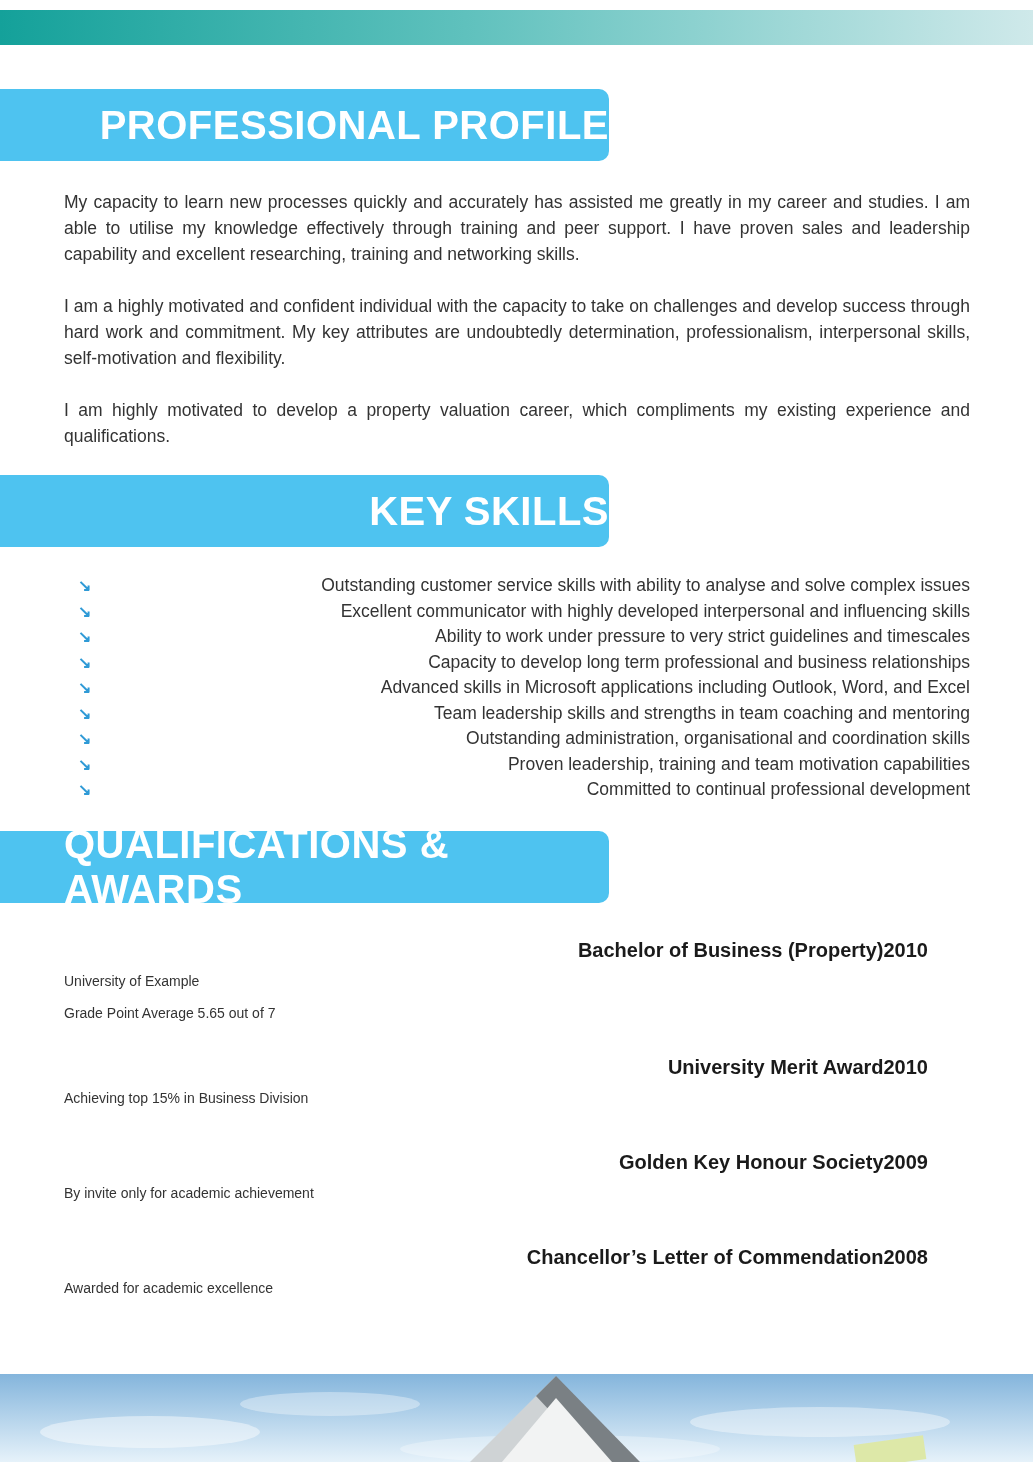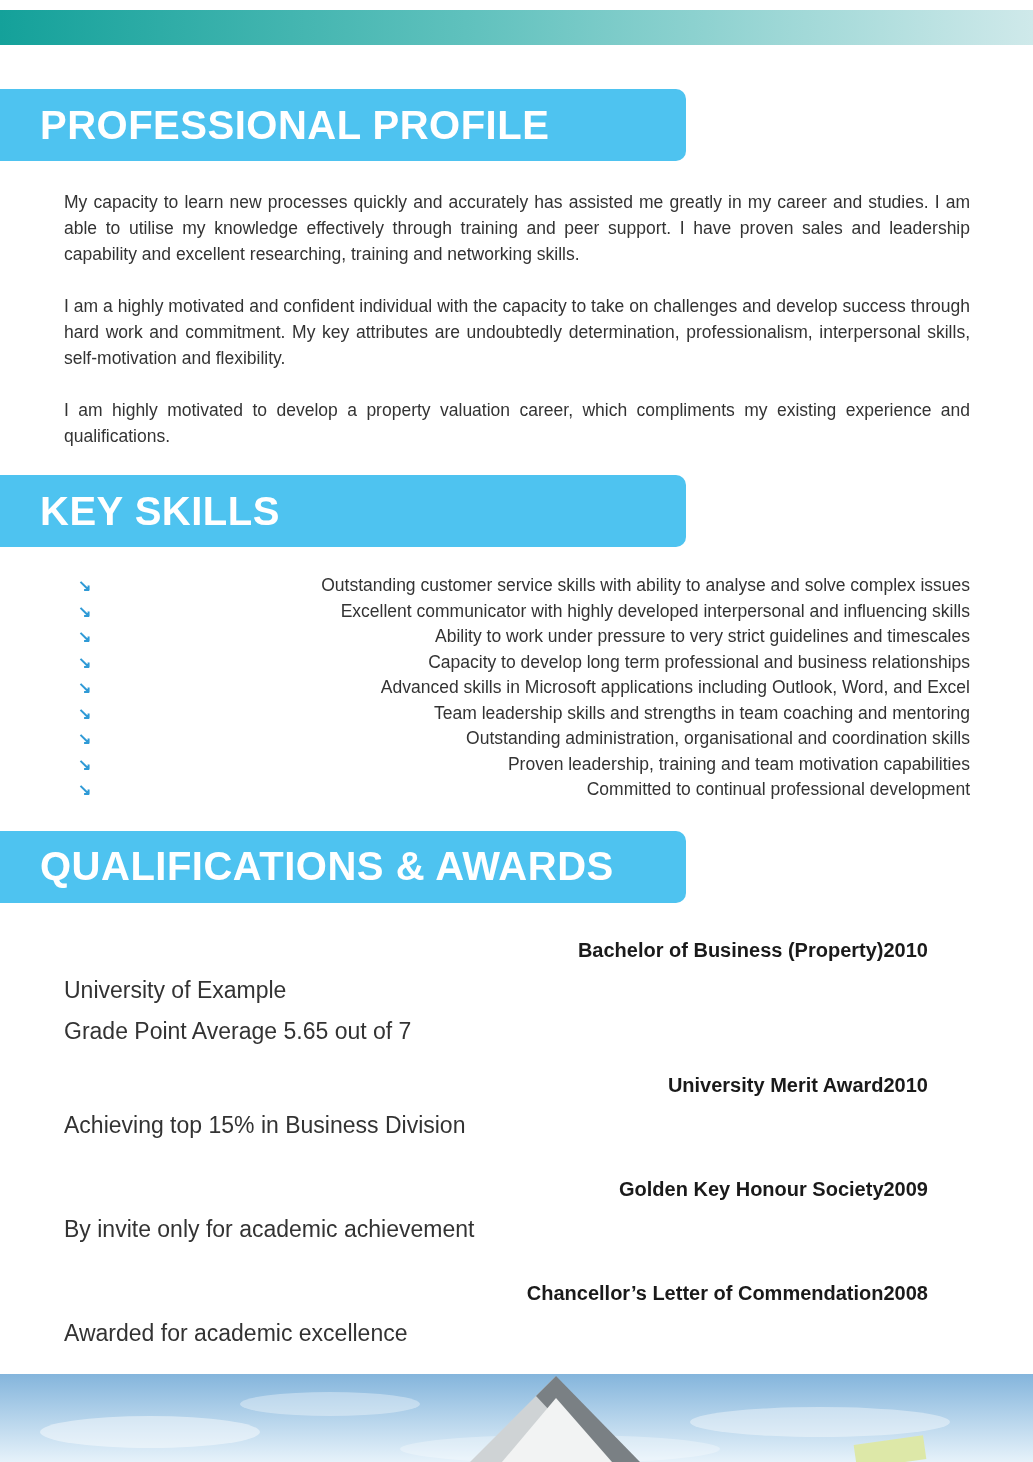--- a/index.html
+++ b/index.html
@@ -13,28 +13,29 @@
   }
   
   .top-strip{
     margin-top:10px;
     height:35px;
     width:100%;
     background:linear-gradient(90deg, var(--teal-left,#14a19a) 0%, #5fc1bd 45%, var(--teal-right,#cfe9ea) 100%);
   }
   
   .banner{
-    width:686px;
+    width:609px;
     height:72px;
     background:var(--accent,#4ec3f0);
     border-radius:0 10px 10px 0;
     display:flex;
     align-items:center;
     box-sizing:border-box;
-    padding-left:40px;
+    padding-left:64px;
+    justify-content:flex-end;
   }
   .banner h1{
     margin:0;
     font-size:40px;
     font-weight:bold;
     letter-spacing:0.5px;
     color:#ffffff;
   }
   .banner-profile{margin-top:44px;}
   .banner-skills{margin-top:26px;}
@@ -85,23 +86,23 @@
     font-size:20px;
     font-weight:bold;
     color:#1a1a1a;
   }
   .qual-year{
     font-size:20px;
     font-weight:bold;
     color:#1a1a1a;
   }
   .qual-detail{
-    font-size:23px;
+    font-size:14px;
     line-height:25px;
-    margin-top:16px;
+    margin-top:7px;
     color:var(--text,#333);
   }
 
   
   .footer-scene{
     position:absolute;
     left:0;bottom:0;
     width:1033px;height:88px;
   }
   .footer-scene svg{display:block;}

